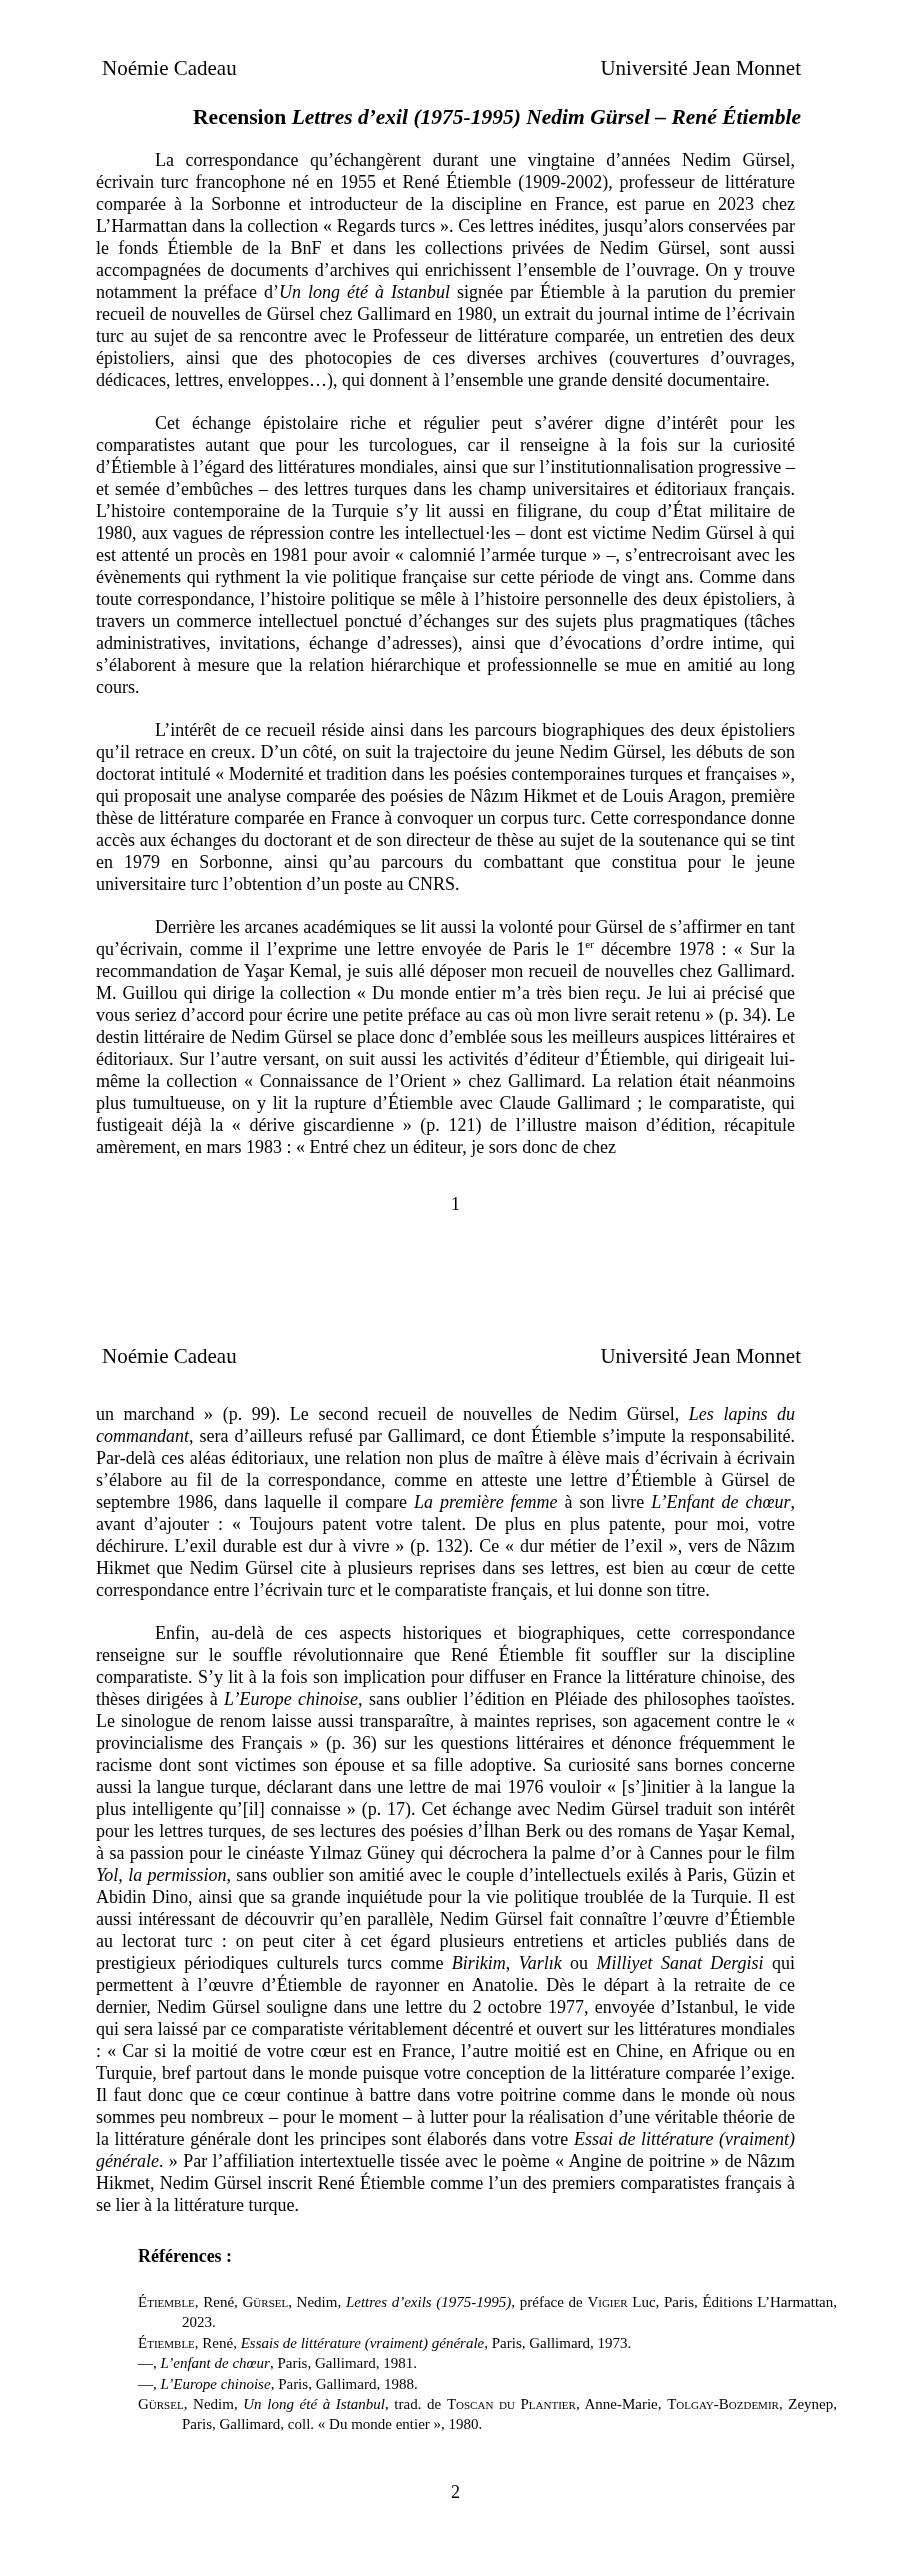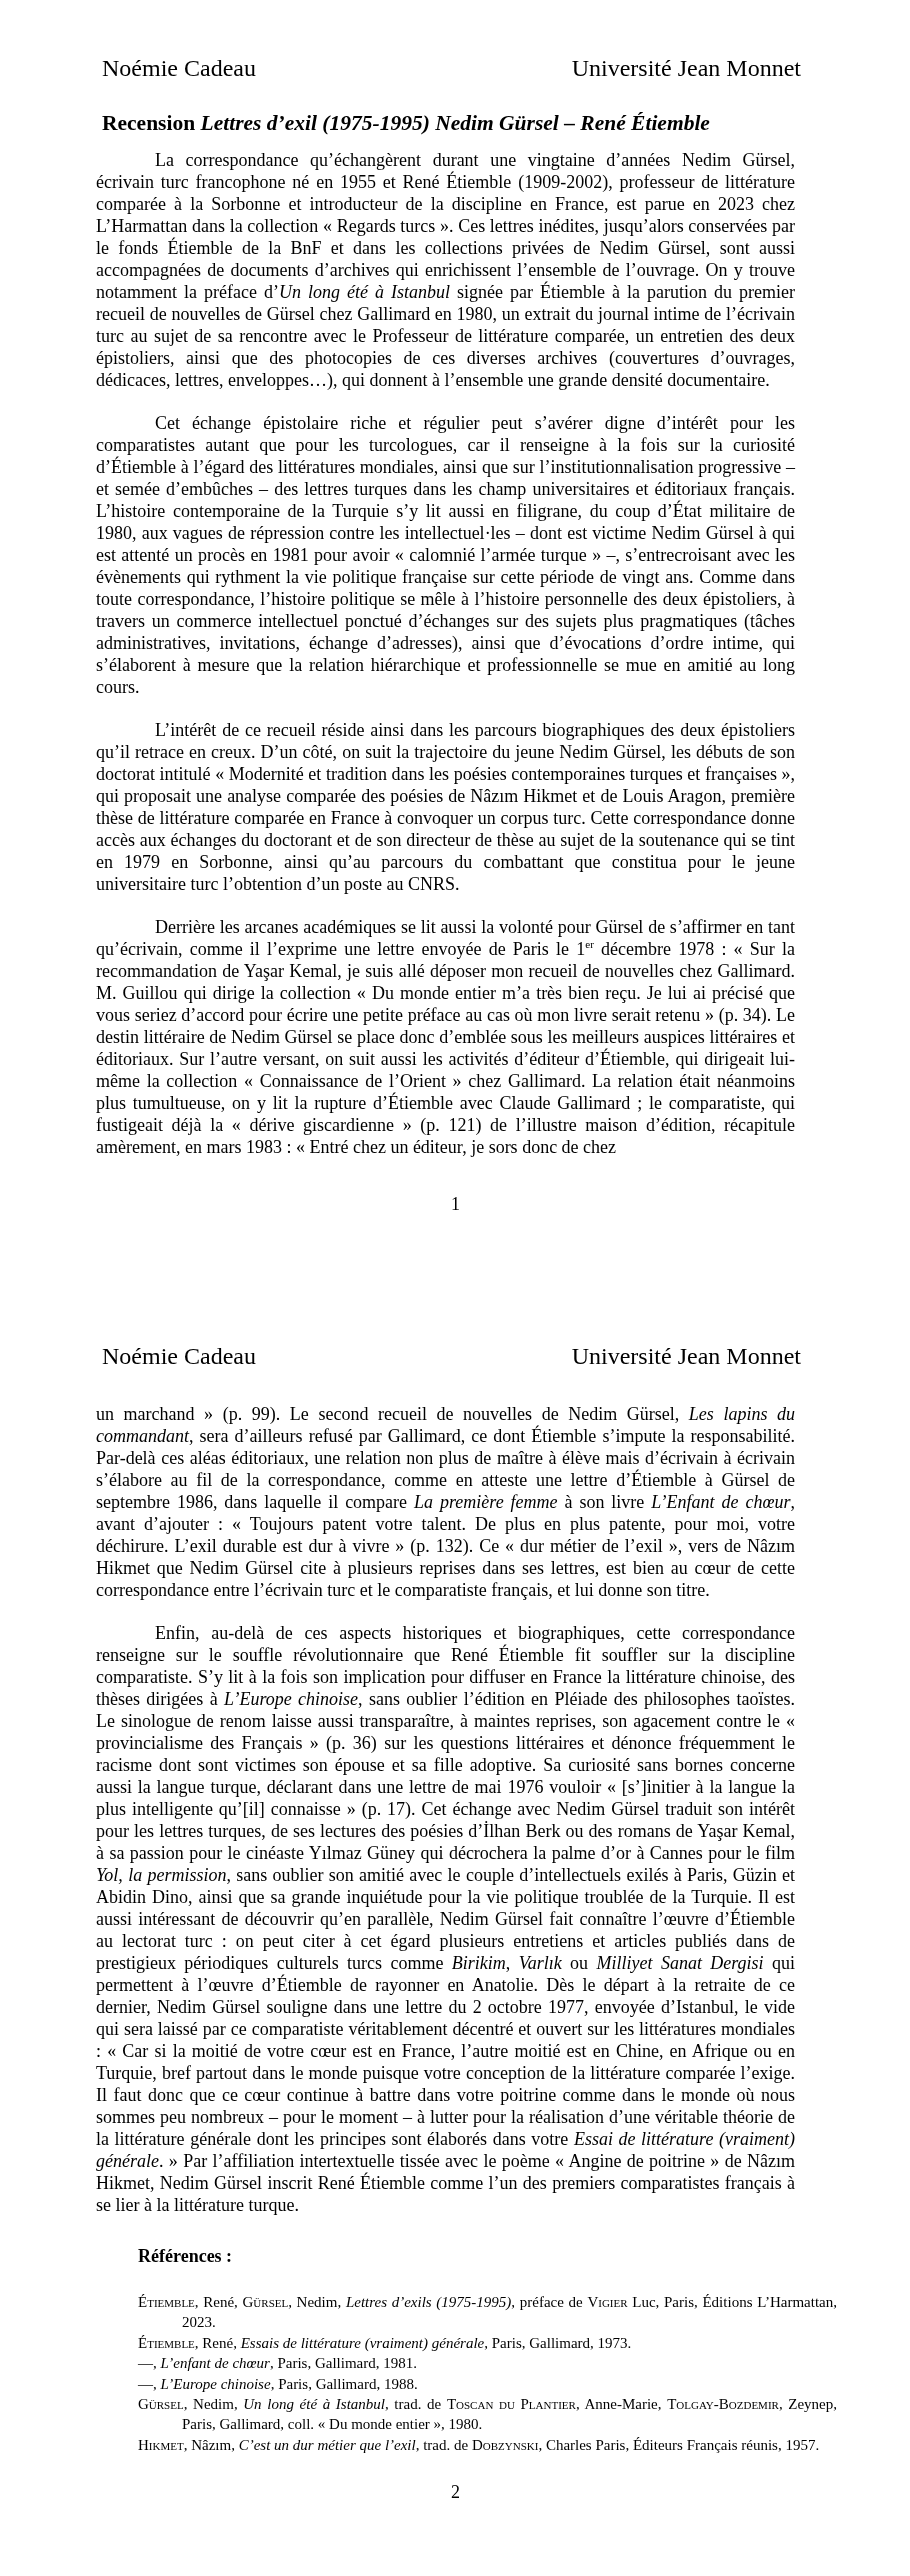--- a/index.html
+++ b/index.html
@@ -22,32 +22,32 @@
   #page-1 { top: 0; }
   #page-2 { top: 1288px; }
 
   .header {
     position: absolute;
     top: 57px;
     left: 102px;
     width: 699px;
     display: flex;
     justify-content: space-between;
-    font-size: 24px;
+    font-size: 21px;
     line-height: 22px;
     white-space: nowrap;
   }
 
   .doc-title {
     position: absolute;
-    top: 111px;
+    top: 105px;
     left: 102px;
     width: 699px;
     margin: 0;
-    text-align: left;
+    text-align: right;
     font-size: 21.5px;
     line-height: 25px;
     font-weight: bold;
   }
 
   .bodytext {
     position: absolute;
     left: 96px;
     width: 699px;
     font-size: 18px;
@@ -132,20 +132,19 @@
       <p class="para first-indent"><span>Enfin, au-delà de ces aspects historiques et biographiques, cette correspondance renseigne sur le souffle révolutionnaire que René Étiemble fit souffler sur la discipline comparatiste. S’y lit à la fois son implication pour diffuser en France la littérature chinoise, des thèses dirigées à </span><span class="it">L’Europe chinoise</span><span>, sans oublier l’édition en Pléiade des philosophes taoïstes. Le sinologue de renom laisse aussi transparaître, à maintes reprises, son agacement contre le « provincialisme des Français » (p. 36) sur les questions littéraires et dénonce fréquemment le racisme dont sont victimes son épouse et sa fille adoptive. Sa curiosité sans bornes concerne aussi la langue turque, déclarant dans une lettre de mai 1976 vouloir « [s’]initier à la langue la plus intelligente qu’[il] connaisse » (p. 17). Cet échange avec Nedim Gürsel traduit son intérêt pour les lettres turques, de ses lectures des poésies d’İlhan Berk ou des romans de Yaşar Kemal, à sa passion pour le cinéaste Yılmaz Güney qui décrochera la palme d’or à Cannes pour le film </span><span class="it">Yol, la permission</span><span>, sans oublier son amitié avec le couple d’intellectuels exilés à Paris, Güzin et Abidin Dino, ainsi que sa grande inquiétude pour la vie politique troublée de la Turquie. Il est aussi intéressant de découvrir qu’en parallèle, Nedim Gürsel fait connaître l’œuvre d’Étiemble au lectorat turc : on peut citer à cet égard plusieurs entretiens et articles publiés dans de prestigieux périodiques culturels turcs comme </span><span class="it">Birikim</span><span>, </span><span class="it">Varlık</span><span> ou </span><span class="it">Milliyet Sanat Dergisi</span><span> qui permettent à l’œuvre d’Étiemble de rayonner en Anatolie. Dès le départ à la retraite de ce dernier, Nedim Gürsel souligne dans une lettre du 2 octobre 1977, envoyée d’Istanbul, le vide qui sera laissé par ce comparatiste véritablement décentré et ouvert sur les littératures mondiales : « Car si la moitié de votre cœur est en France, l’autre moitié est en Chine, en Afrique ou en Turquie, bref partout dans le monde puisque votre conception de la littérature comparée l’exige. Il faut donc que ce cœur continue à battre dans votre poitrine comme dans le monde où nous sommes peu nombreux – pour le moment – à lutter pour la réalisation d’une véritable théorie de la littérature générale dont les principes sont élaborés dans votre </span><span class="it">Essai de littérature (vraiment) générale</span><span>. » Par l’affiliation intertextuelle tissée avec le poème « Angine de poitrine » de Nâzım Hikmet, Nedim Gürsel inscrit René Étiemble comme l’un des premiers comparatistes français à se lier à la littérature turque.</span></p>
     </div>
 
     <div class="refs">
       <h2 class="refs-heading">Références :</h2>
       <p class="ref"><span class="sc">Étiemble</span><span>, René, </span><span class="sc">Gürsel</span><span>, Nedim, </span><span class="it">Lettres d’exils (1975-1995)</span><span>, préface de </span><span class="sc">Vigier</span><span> Luc, Paris, Éditions L’Harmattan, 2023.</span></p>
       <p class="ref"><span class="sc">Étiemble</span><span>, René, </span><span class="it">Essais de littérature (vraiment) générale</span><span>, Paris, Gallimard, 1973.</span></p>
       <p class="ref"><span>—, </span><span class="it">L’enfant de chœur</span><span>, Paris, Gallimard, 1981.</span></p>
       <p class="ref"><span>—, </span><span class="it">L’Europe chinoise</span><span>, Paris, Gallimard, 1988.</span></p>
       <p class="ref"><span class="sc">Gürsel</span><span>, Nedim, </span><span class="it">Un long été à Istanbul</span><span>, trad. de </span><span class="sc">Toscan du Plantier</span><span>, Anne-Marie, </span><span class="sc">Tolgay-Bozdemir</span><span>, Zeynep, Paris, Gallimard, coll. « Du monde entier », 1980.</span></p>
-      <p class="ref"><span class="sc">Hikmet</span><span>, Nâzım, </span><span class="it">C’est un dur métier que l’exil</span><span>, trad. de </span><span class="sc">Dobzynski</span><span>, Charles Paris, Éditeurs Français réunis, 1957.</span></p>
     </div>
 
     <div class="pagenum">2</div>
   </section>
 
 </div>
 
 
 </body></html>

